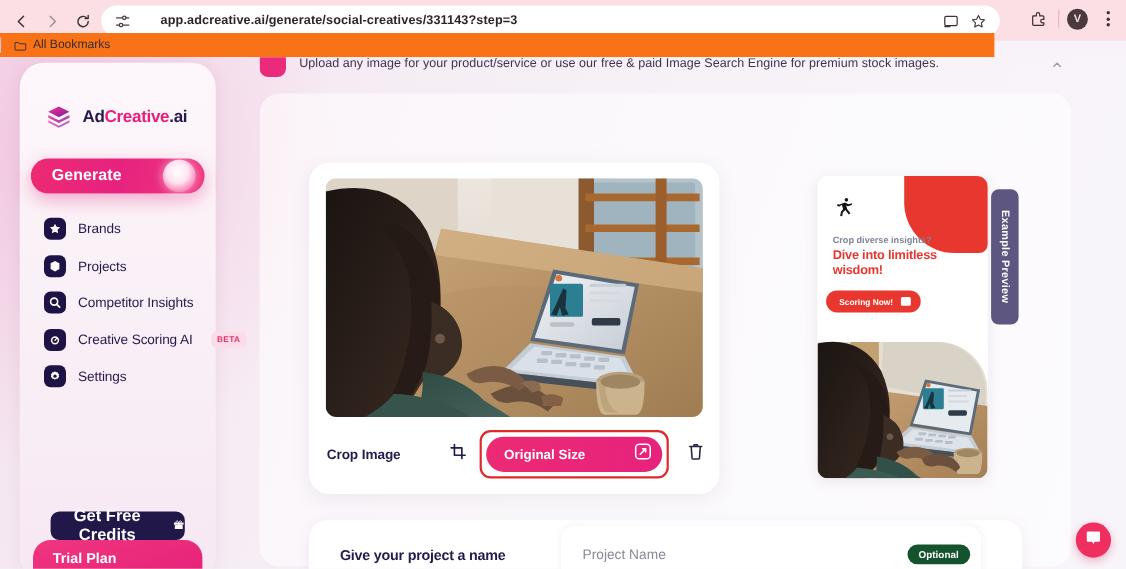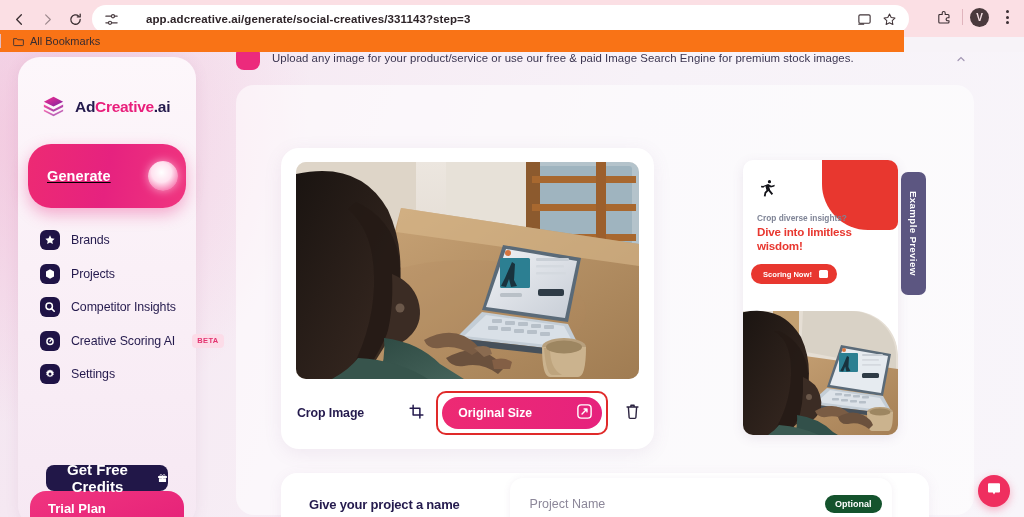--- a/index.html
+++ b/index.html
@@ -77,25 +77,25 @@
     padding: 22px 0 0 0;
   }
   .logo-row { display:flex; align-items:center; gap:8px; padding: 14px 0 0 22px; }
   .logo-cube { width: 27px; height: 27px; position: relative; }
   .logo-text { font-size: 15.5px; font-weight: bold; letter-spacing: -.3px; }
   .logo-text .ad { color: #241a4d; }
   .logo-text .creative { color: #e91e7b; }
   .logo-text .dotai { color: #241a4d; }
 
   .generate-btn {
-    margin: 24px auto 16px; width: 158px; height: 64px; border-radius: 23px;
+    margin: 24px auto 16px; width: 158px; height: 32px; border-radius: 23px;
     background: linear-gradient(100deg, #ed2a73 0%, #e6227f 50%, #f0357f 100%);
     box-shadow: 0 6px 16px rgba(233,30,120,.35);
     display: flex; align-items: center; justify-content: space-between;
-    padding: 0 8px 0 19px; cursor: pointer; text-decoration: underline;
+    padding: 0 8px 0 19px; cursor: pointer;
   }
   .generate-btn .lbl { color: #fff; font-size: 14.5px; font-weight: bold; letter-spacing: .1px; }
   .gen-orb {
     width: 30px; height: 30px; border-radius: 50%;
     background: radial-gradient(circle at 45% 38%, #ffffff 0%, #ffe3f0 40%, #f77eb2 75%, #ef4a90 100%);
     box-shadow: 0 0 10px rgba(255,255,255,.55);
   }
 
   .nav-list { margin-top: 22px; padding-left: 22px; display:flex; flex-direction:column; gap: 13.5px; }
   .nav-item { display: flex; align-items: center; gap: 11px; cursor: pointer; }

